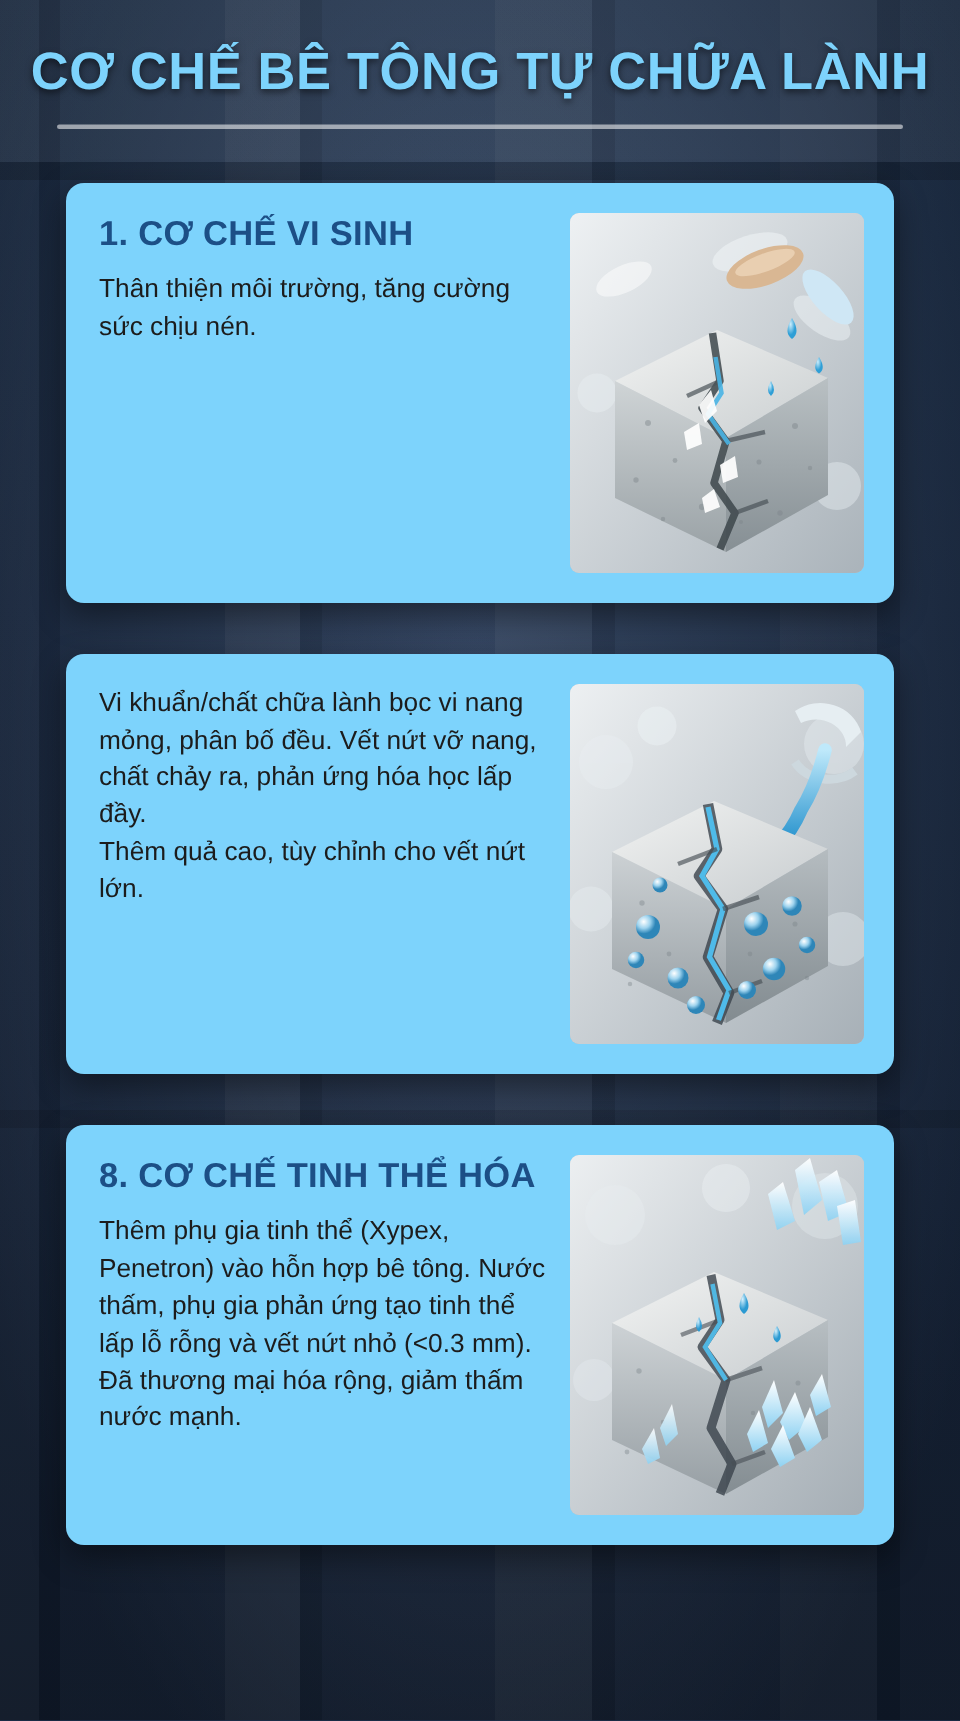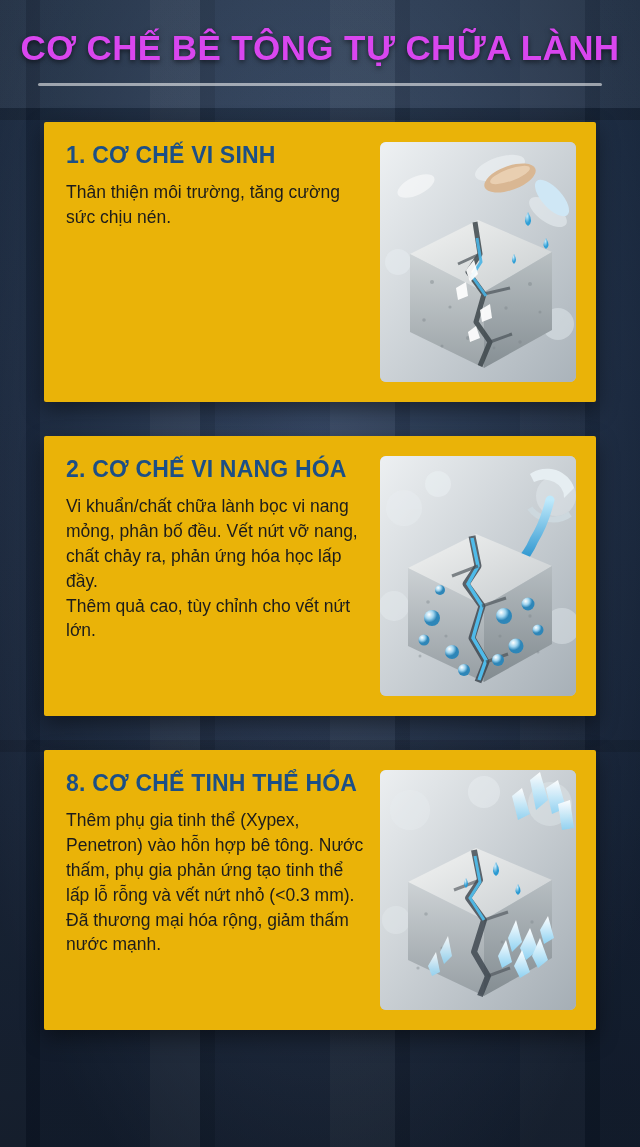--- a/index.html
+++ b/index.html
@@ -64,21 +64,21 @@
   .header {
     position: relative;
     z-index: 2;
     padding: 30px 14px 20px;
     text-align: center;
   }
   .header h1 {
     font-size: 35px;
     line-height: 1.05;
     font-weight: 700;
-    color: #d946ef;
+    color: #7dd3fc;
     letter-spacing: 0.4px;
     text-shadow: 0 2px 5px rgba(0,0,0,0.55);
   }
   .header-rule {
     width: 92%;
     height: 3px;
     margin: 16px auto 0;
     background: rgba(255,255,255,0.55);
     border-radius: 2px;
   }
@@ -86,22 +86,22 @@
   
   .cards {
     position: relative;
     z-index: 2;
     padding: 16px 44px 24px;
     display: flex;
     flex-direction: column;
     gap: 34px;
   }
   .card {
-    background: #eab308;
-    border-radius: 2px;
+    background: #7dd3fc;
+    border-radius: 12px;
     box-shadow: 0 8px 22px rgba(0,0,0,0.45);
     padding: 20px 20px 20px 22px;
     display: flex;
     align-items: stretch;
     gap: 10px;
     min-height: 270px;
     justify-content: space-between;
   }
   .card-text { flex: 1 1 auto; min-width: 0; }
   .card h2 {
@@ -225,21 +225,20 @@
           <path d="M148,70 q6,10 0,14 q-6,-4 0,-14" fill="url(#dropG1)"></path>
           <path d="M166,96 q5,8 0,11 q-5,-3 0,-11" fill="url(#dropG1)"></path>
           <path d="M134,112 q4,7 0,10 q-4,-3 0,-10" fill="url(#dropG1)"></path>
         </g>
       </svg>
     </div>
   </div>
 
   <div class="card">
     <div class="card-text">
-      <h2>2. CƠ CHẾ VI NANG HÓA</h2>
       <p>Vi khuẩn/chất chữa lành bọc vi nang mỏng, phân bố đều. Vết nứt vỡ nang, chất chảy ra, phản ứng hóa học lấp đầy.</p>
       <p>Thêm quả cao, tùy chỉnh cho vết nứt lớn.</p>
     </div>
     <div class="illus">
       <svg viewBox="0 0 196 240" preserveAspectRatio="xMidYMid slice" aria-hidden="true">
         <defs>
           <linearGradient id="topG2" x1="0" y1="0" x2="1" y2="1">
             <stop offset="0%" stop-color="#f2f3f2"></stop>
               <stop offset="100%" stop-color="#c6cbce"></stop>
           </linearGradient>

